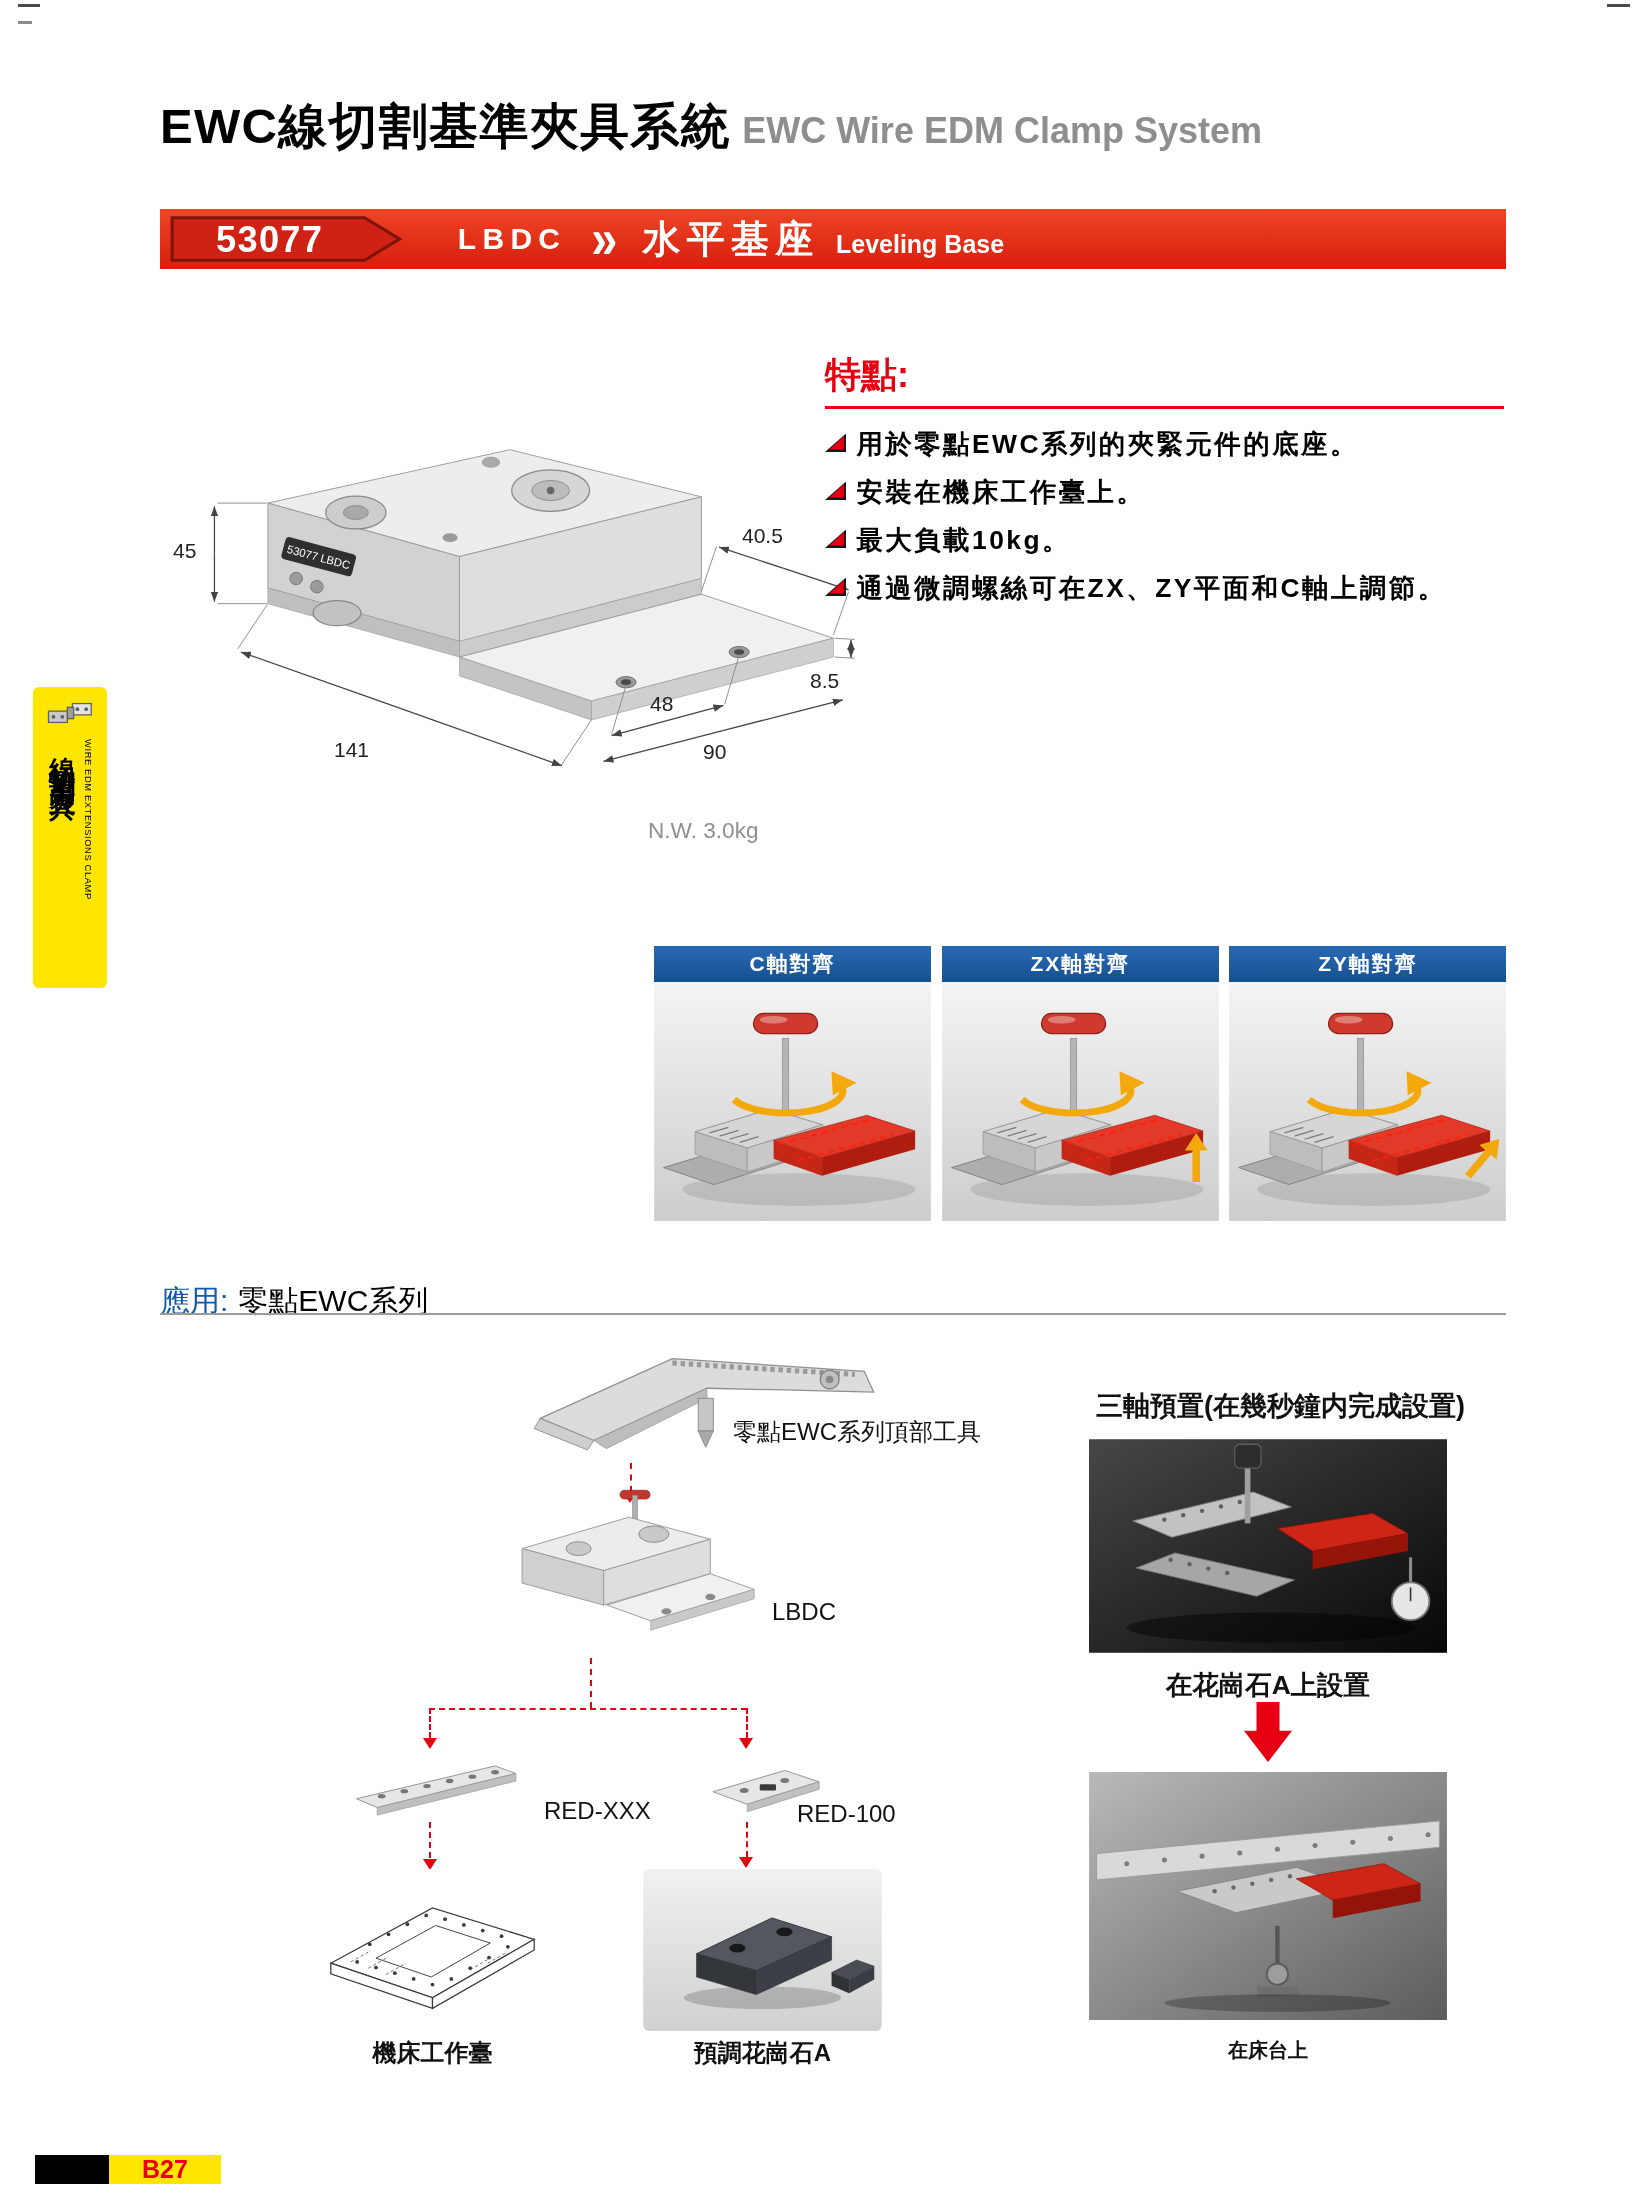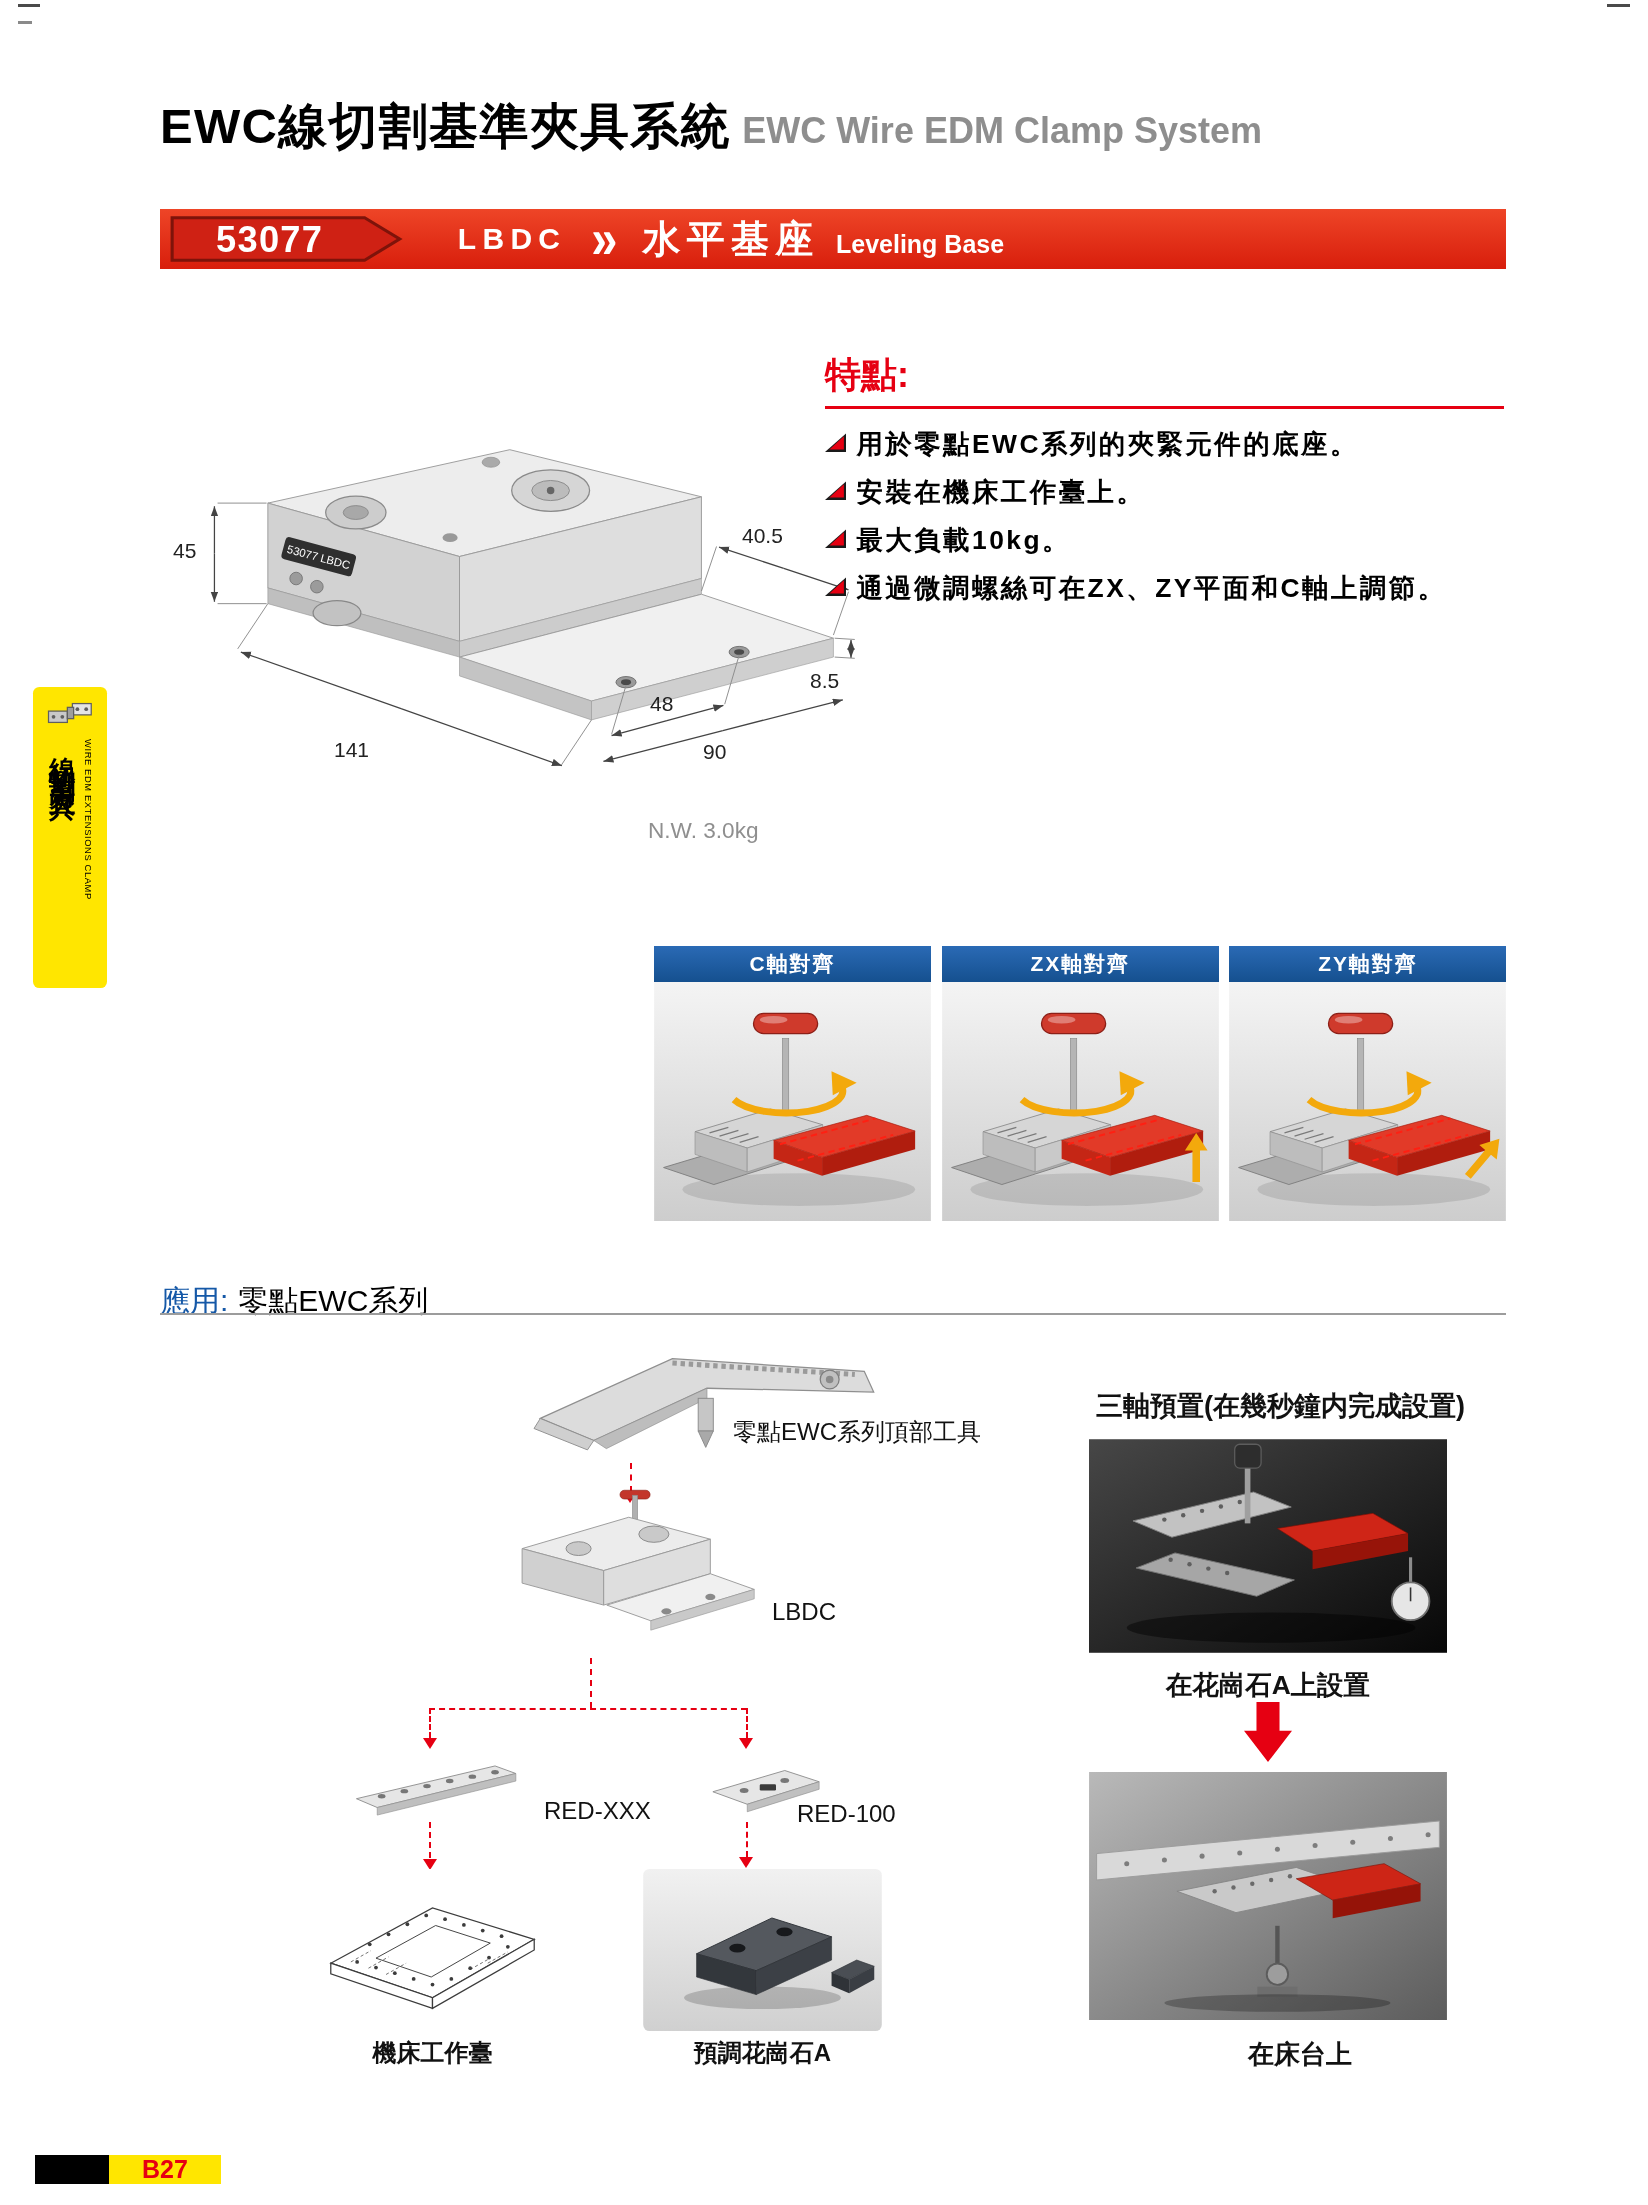--- a/index.html
+++ b/index.html
@@ -459,21 +459,21 @@
       <circle cx="290" cy="172" r="3.5"></circle>
         <circle cx="320" cy="166" r="3.5"></circle>
     </g>
     <polygon points="330,170 470,146 528,178 388,204" fill="#cd2516" stroke="#7c0e05"></polygon>
     <polygon points="388,204 528,178 528,206 388,233" fill="#951308"></polygon>
     <line x1="300" y1="245" x2="300" y2="310" stroke="#555" stroke-width="7"></line>
     <circle cx="300" cy="322" r="17" fill="#9d9d9d" stroke="#5c5c5c" stroke-width="3"></circle>
     <rect x="268" y="342" width="64" height="16" fill="#6e6e6e"></rect>
     <ellipse cx="300" cy="368" rx="180" ry="14" fill="rgba(0,0,0,0.25)"></ellipse>
   </svg>
-  <div class="caption" style="left:1121px;top:2037px;width:358px;font-size:26px;">在床台上</div>
+  <div class="caption" style="left:1089px;top:2037px;width:358px;font-size:20px;">在床台上</div>
 
   <div class="side-tab">
     <svg width="49" height="34" viewBox="0 0 78 54">
       <rect x="4" y="24" width="30" height="18" fill="#c9c9c9" stroke="#5f5f5f" stroke-width="2"></rect>
       <rect x="42" y="12" width="30" height="18" fill="#e4e4e4" stroke="#5f5f5f" stroke-width="2"></rect>
       <rect x="34" y="18" width="10" height="18" fill="#9e9e9e" stroke="#5f5f5f" stroke-width="2"></rect>
       <circle cx="12" cy="33" r="3" fill="#5f5f5f"></circle>
         <circle cx="26" cy="33" r="3" fill="#5f5f5f"></circle>
       <circle cx="50" cy="21" r="3" fill="#5f5f5f"></circle>
         <circle cx="64" cy="21" r="3" fill="#5f5f5f"></circle>

